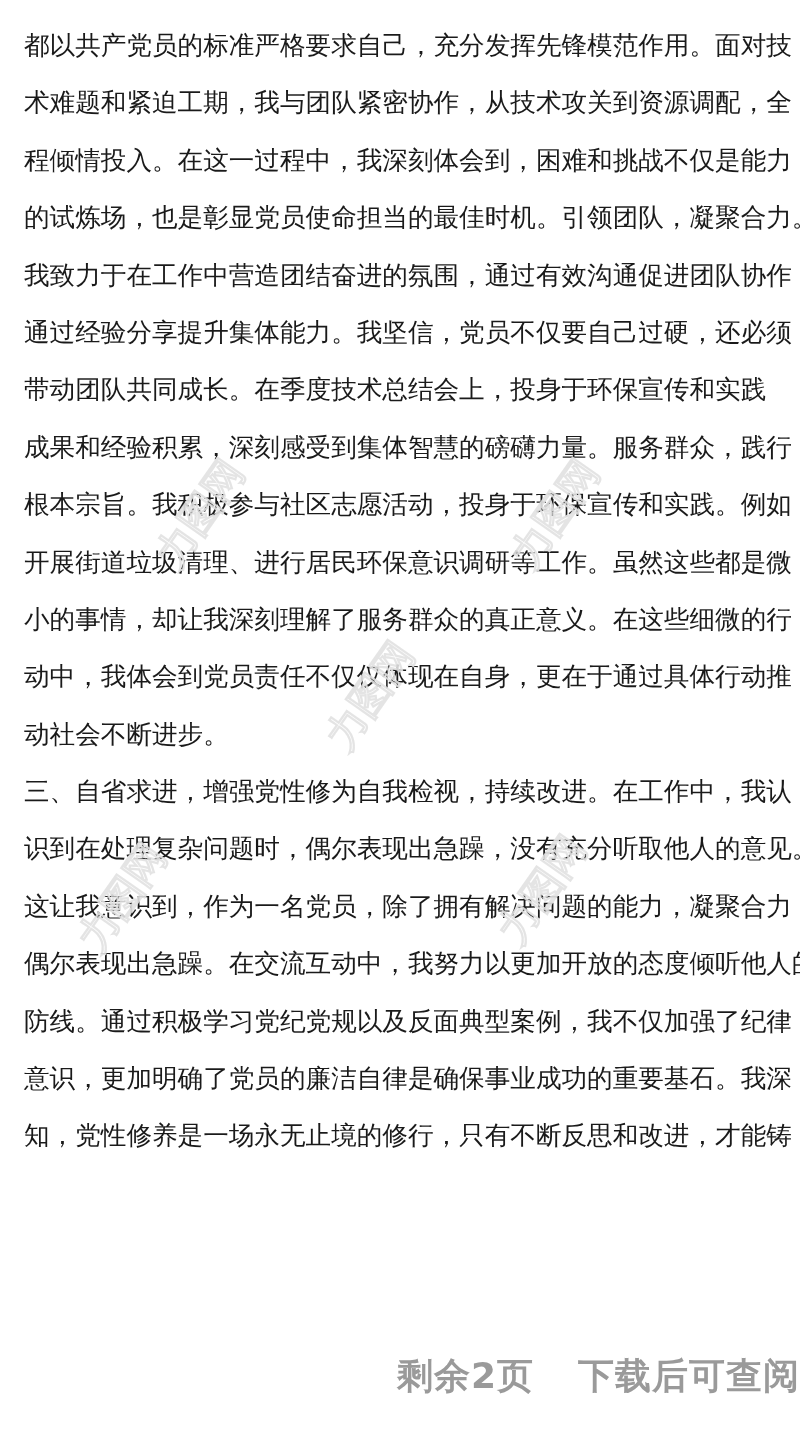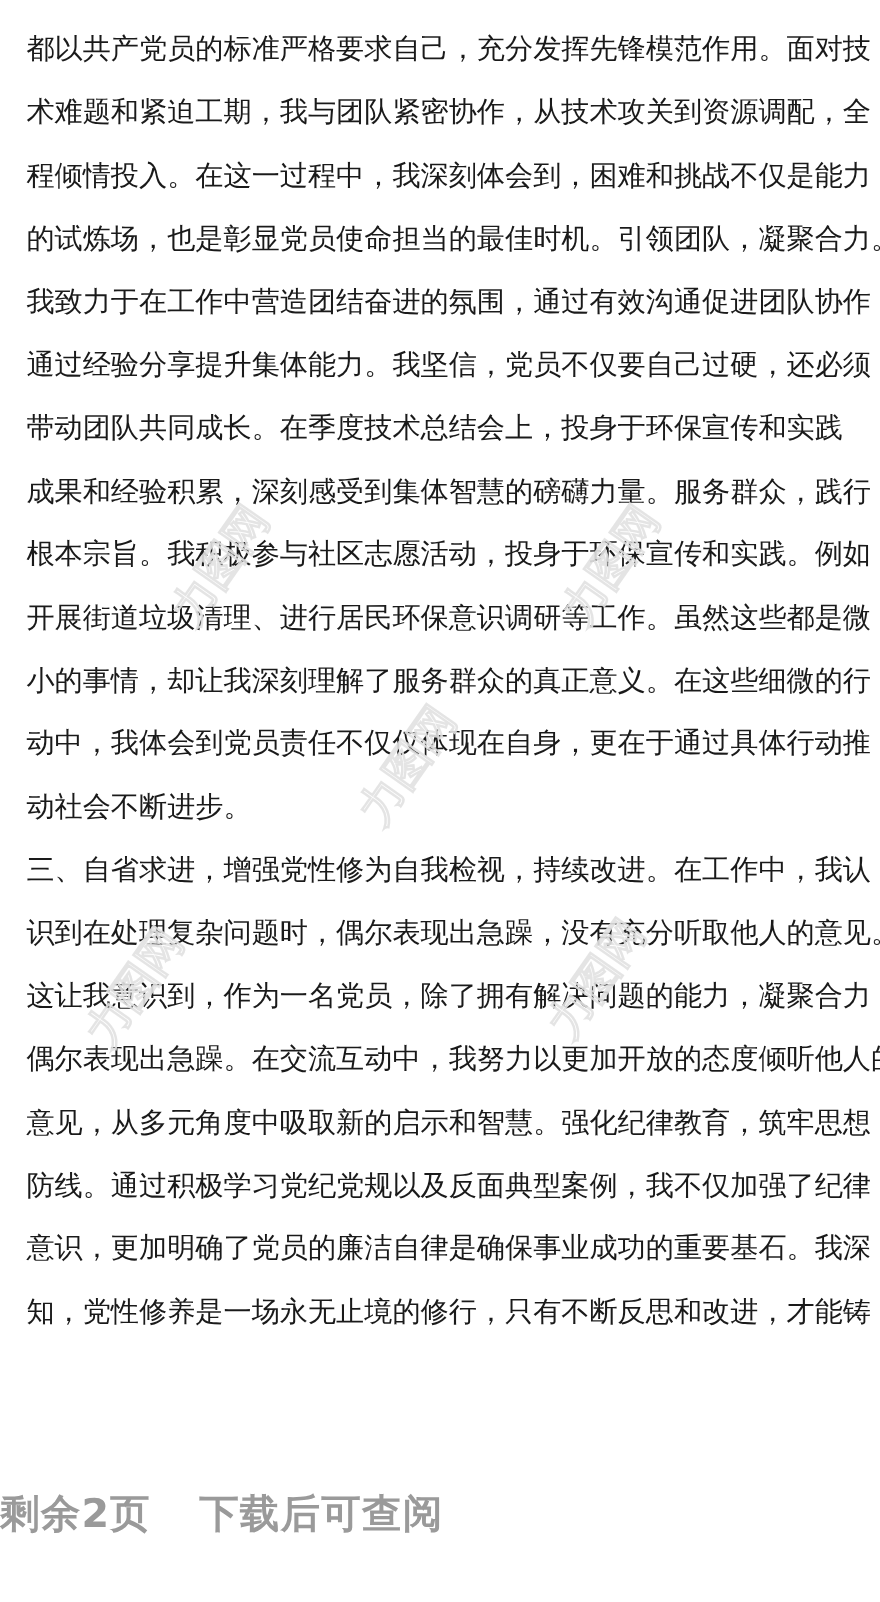--- a/index.html
+++ b/index.html
@@ -48,21 +48,21 @@
       transform-origin: center center;
       white-space: nowrap;
       pointer-events: none;
       opacity: 0.9;
     }
     .footer-note {
       position: absolute;
       left: 0;
       top: 1352px;
       width: 800px;
-      text-align: left;
+      text-align: right;
       font-family: "DejaVu Sans", "Liberation Sans", sans-serif;
       font-weight: bold;
       font-size: 36px;
       color: #9a9a9a;
       letter-spacing: 1px;
     }
     .footer-note .gap {
       display: inline-block;
       width: 44px;
     }
@@ -83,21 +83,20 @@
     <span class="line">成果和经验积累，深刻感受到集体智慧的磅礴力量。服务群众，践行</span>
     <span class="line">根本宗旨。我积极参与社区志愿活动，投身于环保宣传和实践。例如，</span>
     <span class="line">开展街道垃圾清理、进行居民环保意识调研等工作。虽然这些都是微</span>
     <span class="line">小的事情，却让我深刻理解了服务群众的真正意义。在这些细微的行</span>
     <span class="line">动中，我体会到党员责任不仅仅体现在自身，更在于通过具体行动推</span>
     <span class="line">动社会不断进步。</span>
     <span class="line">三、自省求进，增强党性修为自我检视，持续改进。在工作中，我认</span>
     <span class="line">识到在处理复杂问题时，偶尔表现出急躁，没有充分听取他人的意见。</span>
     <span class="line">这让我意识到，作为一名党员，除了拥有解决问题的能力，凝聚合力</span>
     <span class="line">偶尔表现出急躁。在交流互动中，我努力以更加开放的态度倾听他人的</span>
-    <span class="line">意见，从多元角度中吸取新的启示和智慧。强化纪律教育，筑牢思想</span>
     <span class="line">防线。通过积极学习党纪党规以及反面典型案例，我不仅加强了纪律</span>
     <span class="line">意识，更加明确了党员的廉洁自律是确保事业成功的重要基石。我深</span>
     <span class="line">知，党性修养是一场永无止境的修行，只有不断反思和改进，才能铸</span>
   </div>
 
   <div class="watermark" style="left:140px; top:486px;">力图网</div>
   <div class="watermark" style="left:495px; top:486px;">力图网</div>
   <div class="watermark" style="left:310px; top:668px;">力图网</div>
   <div class="watermark" style="left:62px; top:870px;">力图网</div>
   <div class="watermark" style="left:482px; top:862px;">力图网</div>

